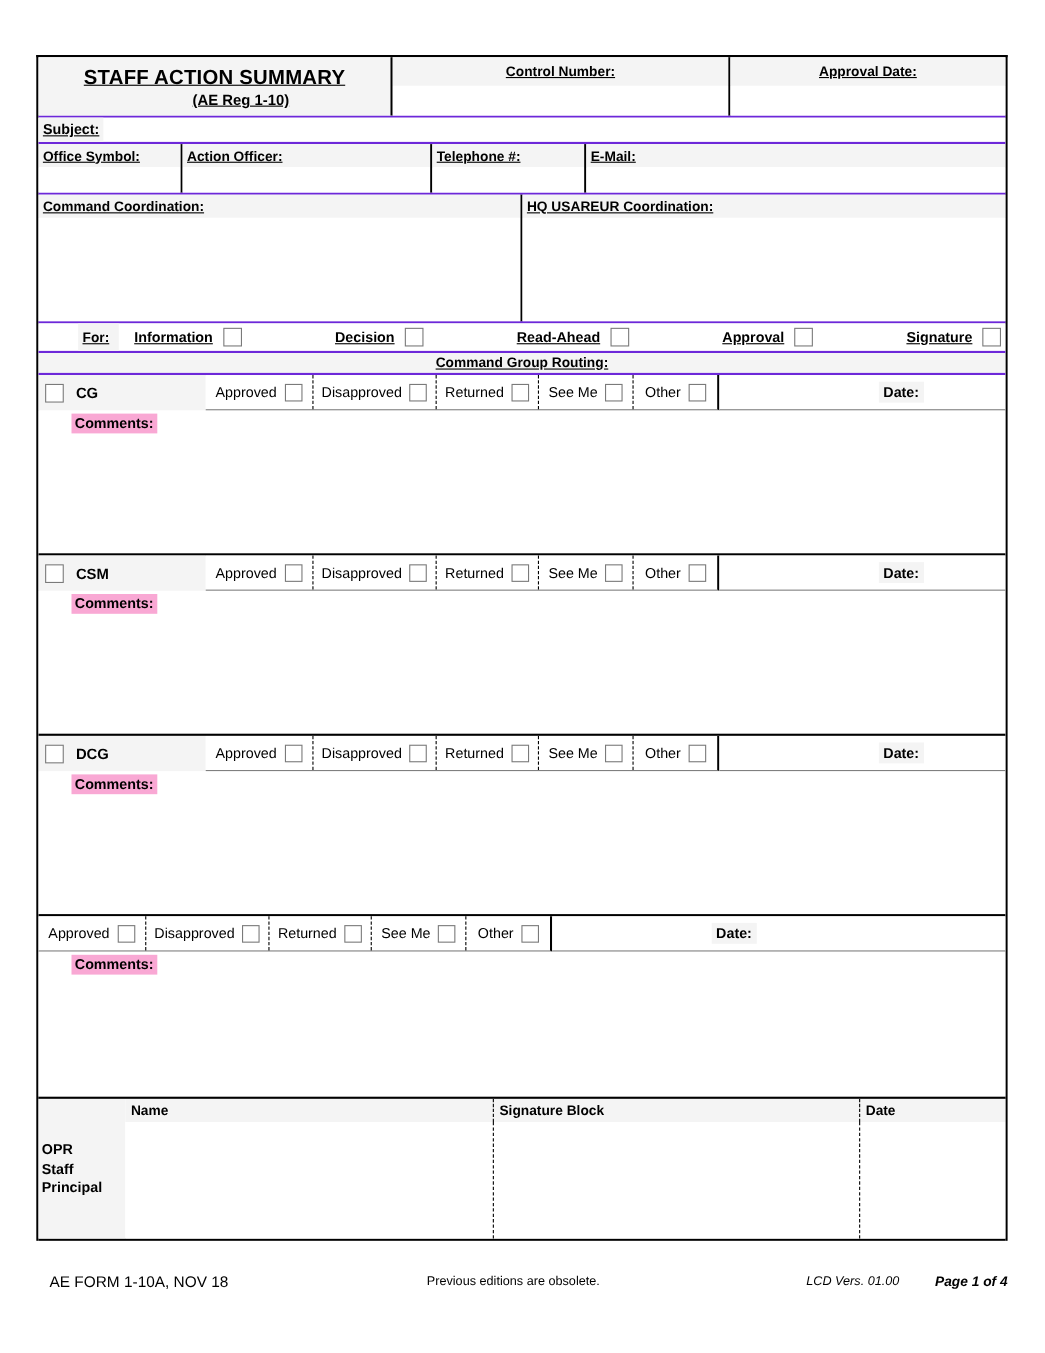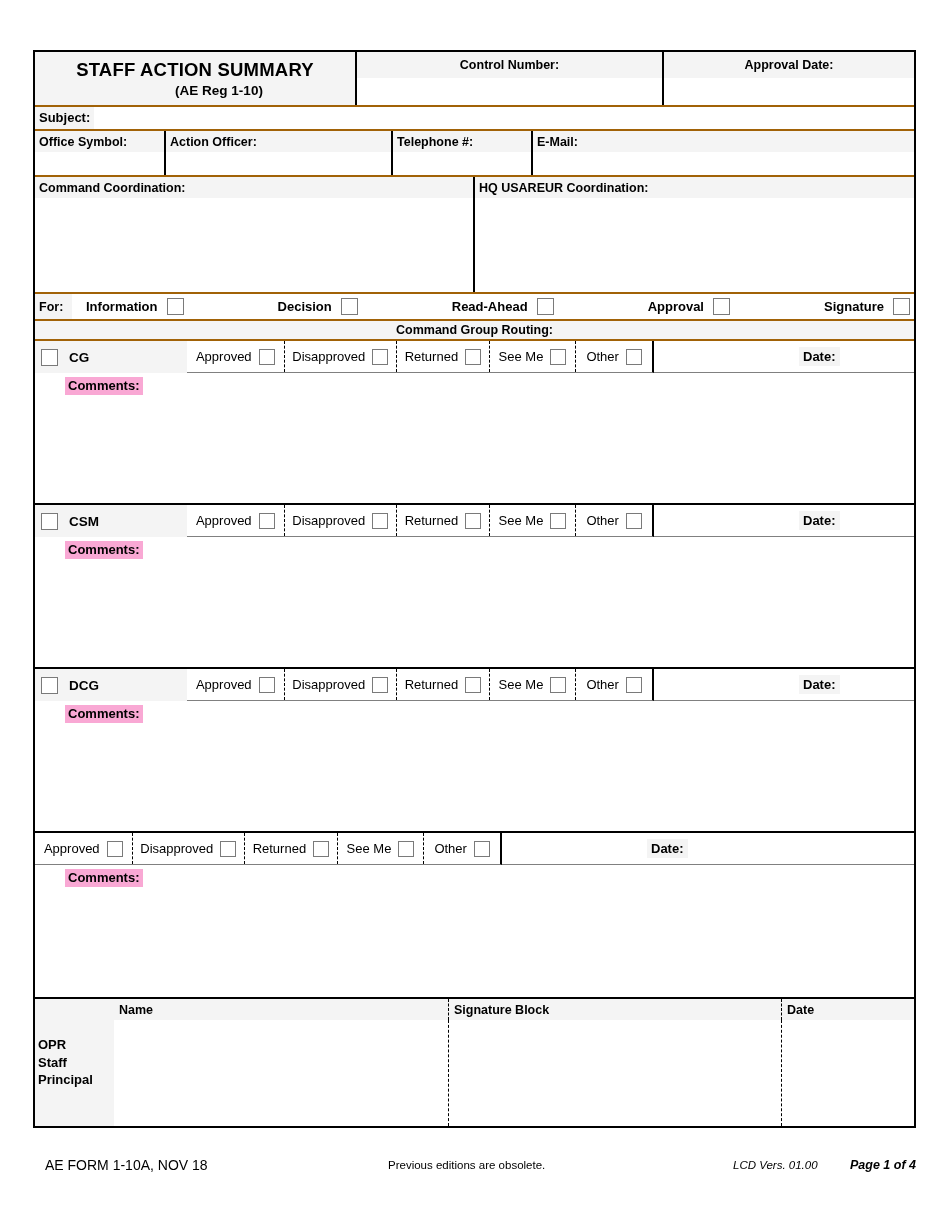--- a/index.html
+++ b/index.html
@@ -36,21 +36,21 @@
     display: flex;
     box-sizing: border-box;
     width: 100%;
   }
   .cell {
     box-sizing: border-box;
     position: relative;
   }
 
   .b-r { border-right: 2px solid #000; }
-  .b-b { border-bottom: 2px solid #a16207; }
+  .b-b { border-bottom: 2px solid #6d28d9; text-decoration: underline; }
 
   
   #title-block { height: 55px; }
   #title-cell {
     width: 322px;
     background: #f4f4f4;
     display: flex;
     flex-direction: column;
     align-items: center;
     justify-content: center;
@@ -120,20 +120,21 @@
     font-size: 12.5px;
     font-weight: bold;
   }
   .coord-in { flex: 1; background: #ffffff; }
 
   
   #for-row {
     height: 27px;
     align-items: stretch;
     background: #ffffff;
+    padding-left: 36px;
   }
   #for-label {
     width: 37px;
     background: #f4f4f4;
     display: flex;
     align-items: center;
     padding-left: 4px;
     font-size: 12.5px;
     font-weight: bold;
     box-sizing: border-box;

